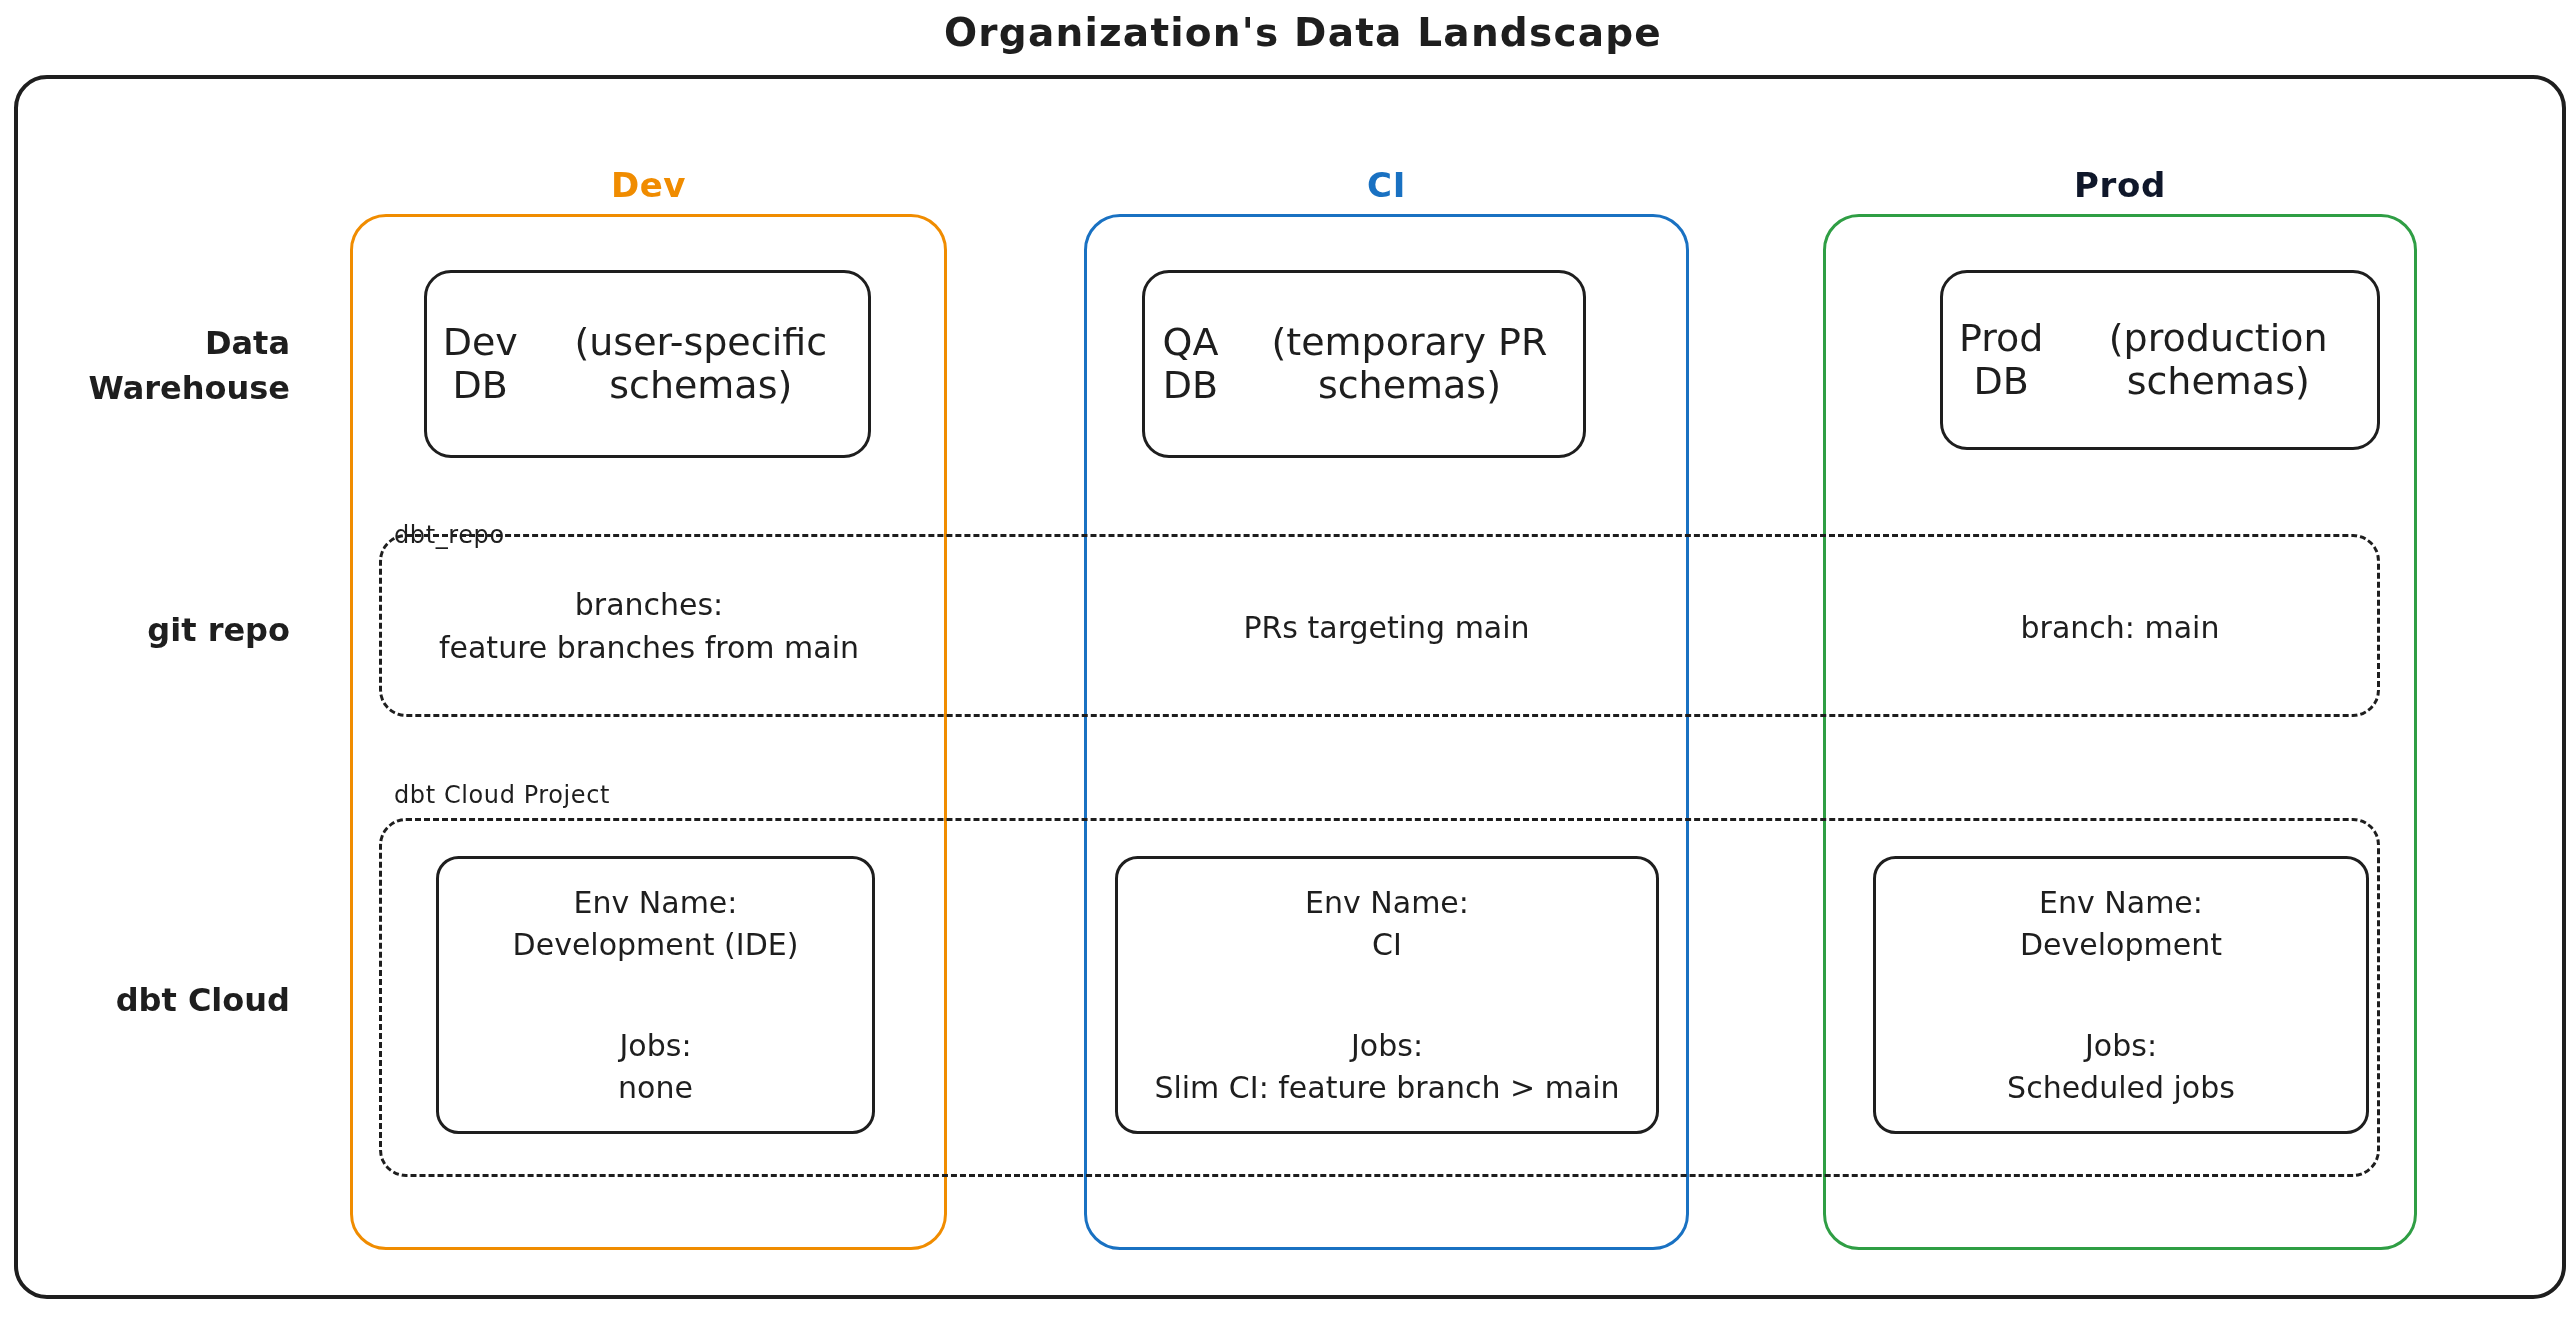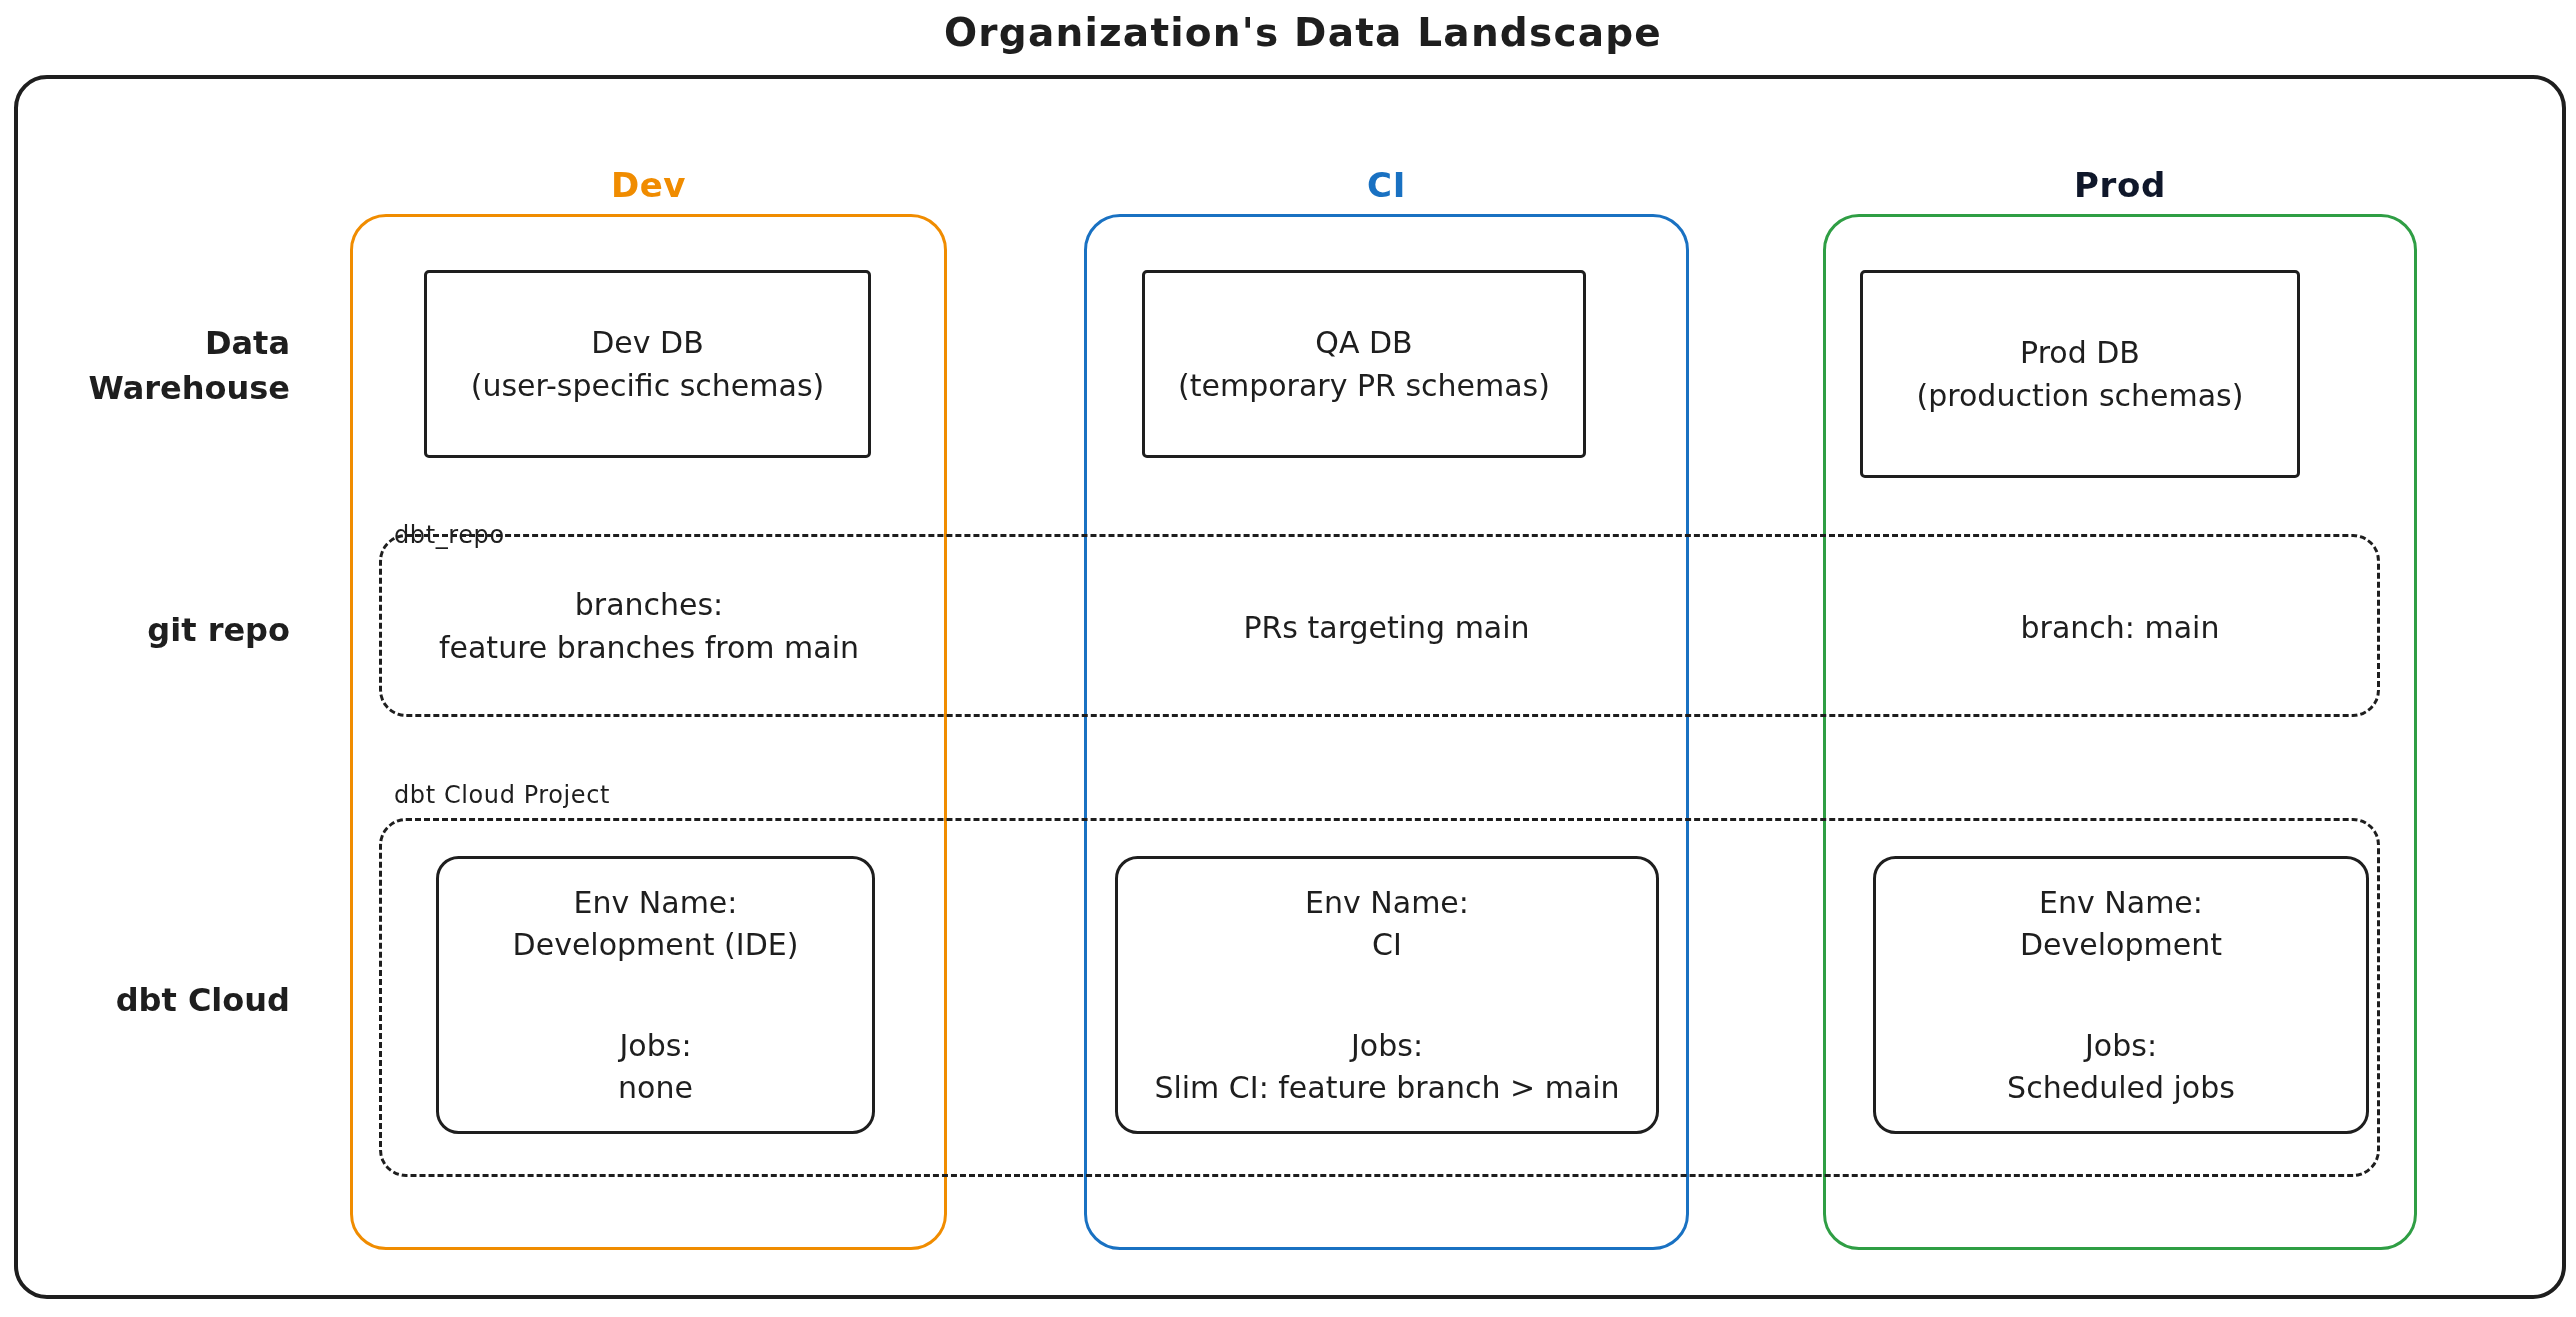--- a/index.html
+++ b/index.html
@@ -26,23 +26,23 @@
   .col-container{
     position:absolute;top:214px;height:1036px;
     border-radius:36px;box-sizing:border-box;background:transparent;
   }
   .row-label{
     position:absolute;left:18px;width:272px;
     text-align:right;font-size:32px;line-height:45px;font-weight:700;
   }
   .box-solid{
     position:absolute;
-    border:3.6px solid #1e1e1e;border-radius:5px;box-sizing:border-box;
-    display:flex;flex-direction:column;align-items:center;justify-content:center;
-    text-align:center;font-size:30px;line-height:43px;font-weight:500;
+    border:3.6px solid #1e1e1e;border-radius:27px;box-sizing:border-box;
+    display:flex;flex-direction:row;align-items:center;justify-content:center;
+    text-align:center;font-size:38px;line-height:43px;font-weight:500;
   }
   .box-dashed{
     position:absolute;left:379px;width:2001px;
     border:3px dashed #1e1e1e;border-radius:27px;box-sizing:border-box;
   }
   .dash-label{
     position:absolute;font-size:24px;font-weight:500;letter-spacing:0.6px;
   }
   .cell-text{
     position:absolute;text-align:center;font-size:30px;line-height:43px;font-weight:500;
@@ -80,21 +80,21 @@
   <div class="row-label" style="top:978px;">dbt Cloud</div>
 
   <div class="box-solid" style="left:424px;top:270px;width:447px;height:188px;">
     <div>Dev DB</div>
     <div>(user-specific schemas)</div>
   </div>
   <div class="box-solid" style="left:1142px;top:270px;width:444px;height:188px;">
     <div>QA DB</div>
     <div>(temporary PR schemas)</div>
   </div>
-  <div class="box-solid" style="left:1860px;top:270px;width:440px;height:208px;justify-content:center;">
+  <div class="box-solid" style="left:1940px;top:270px;width:440px;height:180px;justify-content:center;">
     <div>Prod DB</div>
     <div>(production schemas)</div>
   </div>
 
   <div class="dash-label" style="left:394px;top:498px;margin-top:23px;">dbt_repo</div>
   <div class="box-dashed" style="top:534px;height:183px;"></div>
 
   <div class="cell-text" style="left:424px;top:583px;width:450px;">
     <div>branches:</div>
     <div>feature branches from main</div>

